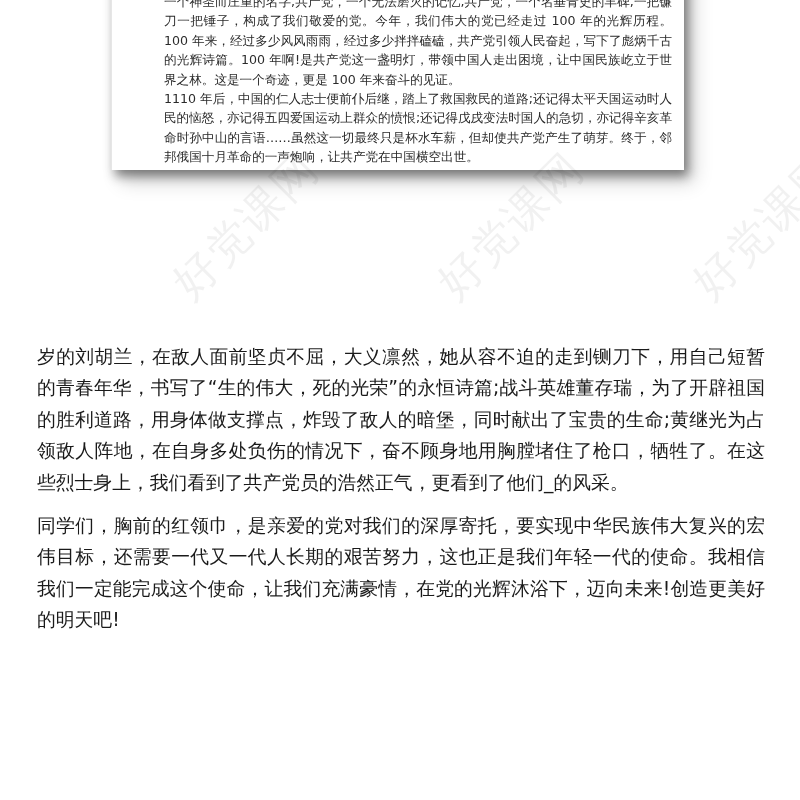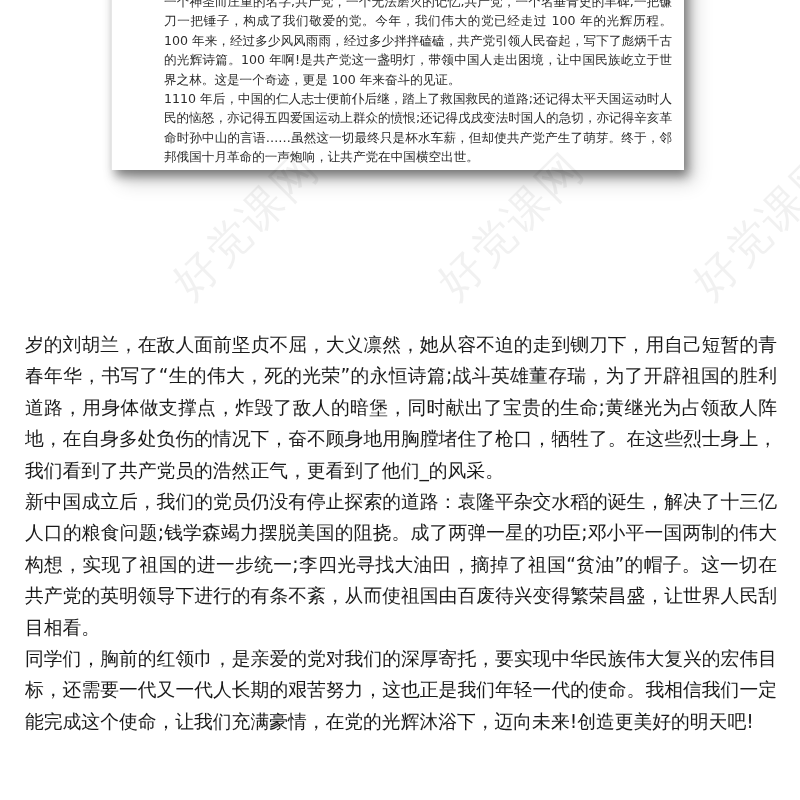--- a/index.html
+++ b/index.html
@@ -52,36 +52,35 @@
   .main-text {
     position: absolute;
     left: 25px;
     top: 329px;
     width: 752px;
     font-size: 18.8px;
     line-height: 31.4px;
     color: #1a1a1a;
   }
   .main-text p {
-    margin: 0;
+    margin: 12px;
     text-align: justify;
   }
 </style>
 </head>
 <body>
 
 <div class="page-card">
   <div class="card-text">
     <p>一个神圣而庄重的名字,共产党，一个无法磨灭的记忆,共产党，一个名垂青史的丰碑,一把镰刀一把锤子，构成了我们敬爱的党。今年，我们伟大的党已经走过 100 年的光辉历程。100 年来，经过多少风风雨雨，经过多少拌拌磕磕，共产党引领人民奋起，写下了彪炳千古的光辉诗篇。100 年啊!是共产党这一盏明灯，带领中国人走出困境，让中国民族屹立于世界之林。这是一个奇迹，更是 100 年来奋斗的见证。</p>
     <p>1110 年后，中国的仁人志士便前仆后继，踏上了救国救民的道路;还记得太平天国运动时人民的恼怒，亦记得五四爱国运动上群众的愤恨;还记得戊戌变法时国人的急切，亦记得辛亥革命时孙中山的言语……虽然这一切最终只是杯水车薪，但却使共产党产生了萌芽。终于，邻邦俄国十月革命的一声炮响，让共产党在中国横空出世。</p>
     <p>战争期间，共产党员更见彰显了自身对党的忠诚，书写了一个个可歌可泣的故事，年仅十四</p>
   </div>
 </div>
 
 <div class="watermark" style="left:160px; top:270px;">好党课网</div>
 <div class="watermark" style="left:425px; top:270px;">好党课网</div>
 <div class="watermark" style="left:680px; top:270px;">好党课网</div>
 
 <div class="main-text">
   <p>岁的刘胡兰，在敌人面前坚贞不屈，大义凛然，她从容不迫的走到铡刀下，用自己短暂的青春年华，书写了“生的伟大，死的光荣”的永恒诗篇;战斗英雄董存瑞，为了开辟祖国的胜利道路，用身体做支撑点，炸毁了敌人的暗堡，同时献出了宝贵的生命;黄继光为占领敌人阵地，在自身多处负伤的情况下，奋不顾身地用胸膛堵住了枪口，牺牲了。在这些烈士身上，我们看到了共产党员的浩然正气，更看到了他们_的风采。</p>
-  <p>新中国成立后，我们的党员仍没有停止探索的道路：袁隆平杂交水稻的诞生，解决了十三亿人口的粮食问题;钱学森竭力摆脱美国的阻挠。成了两弹一星的功臣;邓小平一国两制的伟大构想，实现了祖国的进一步统一;李四光寻找大油田，摘掉了祖国“贫油”的帽子。这一切在共产党的英明领导下进行的有条不紊，从而使祖国由百废待兴变得繁荣昌盛，让世界人民刮目相看。</p>
   <p>同学们，胸前的红领巾，是亲爱的党对我们的深厚寄托，要实现中华民族伟大复兴的宏伟目标，还需要一代又一代人长期的艰苦努力，这也正是我们年轻一代的使命。我相信我们一定能完成这个使命，让我们充满豪情，在党的光辉沐浴下，迈向未来!创造更美好的明天吧!</p>
 </div>
 
 </body></html>

